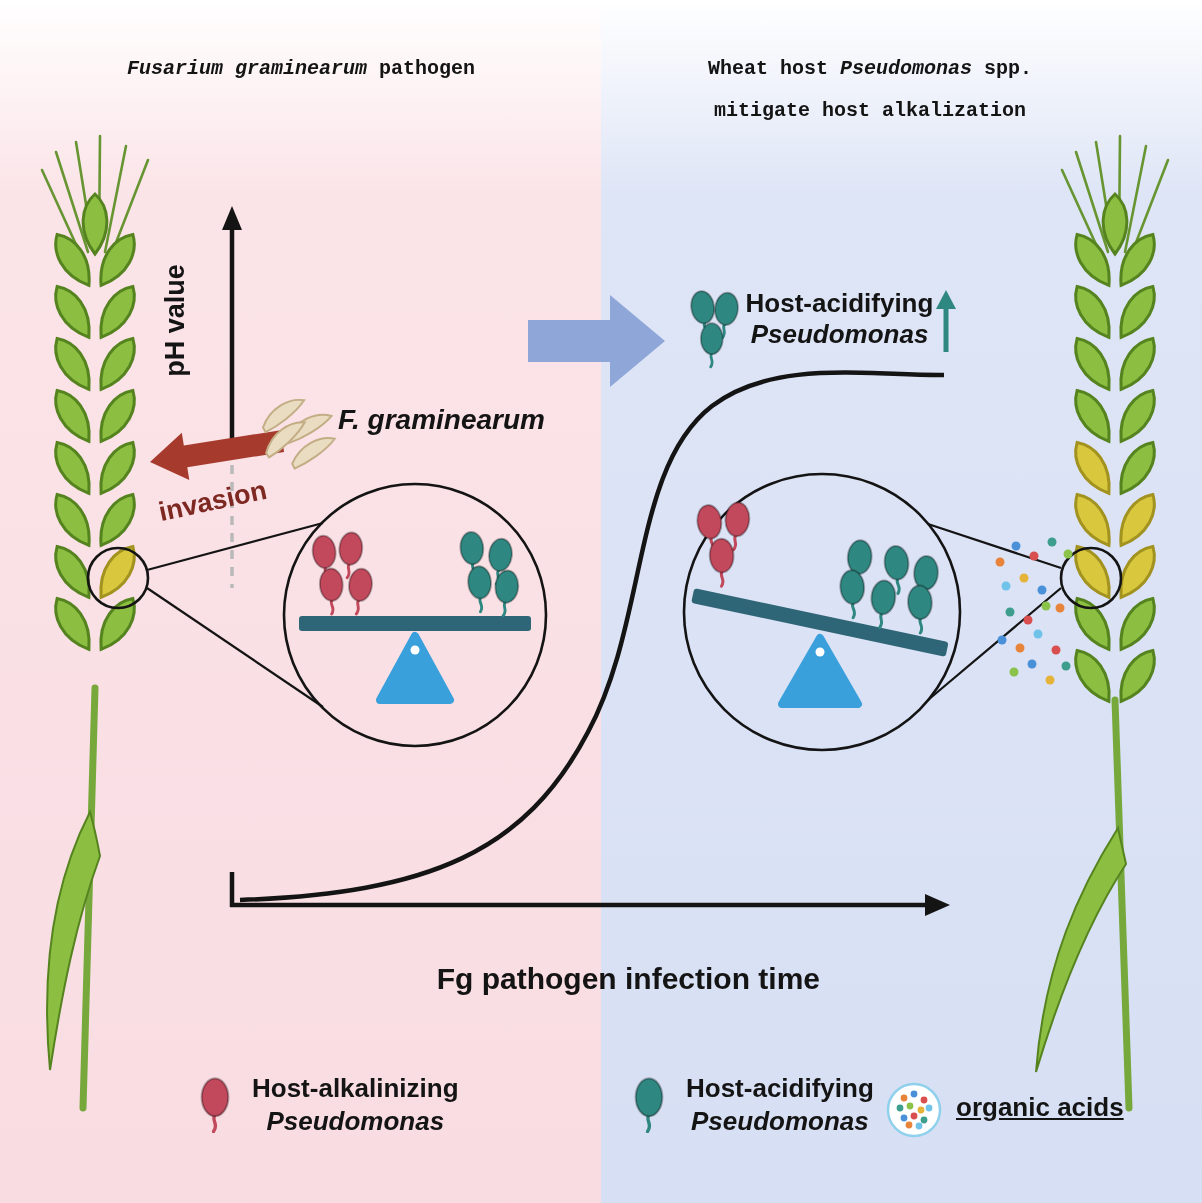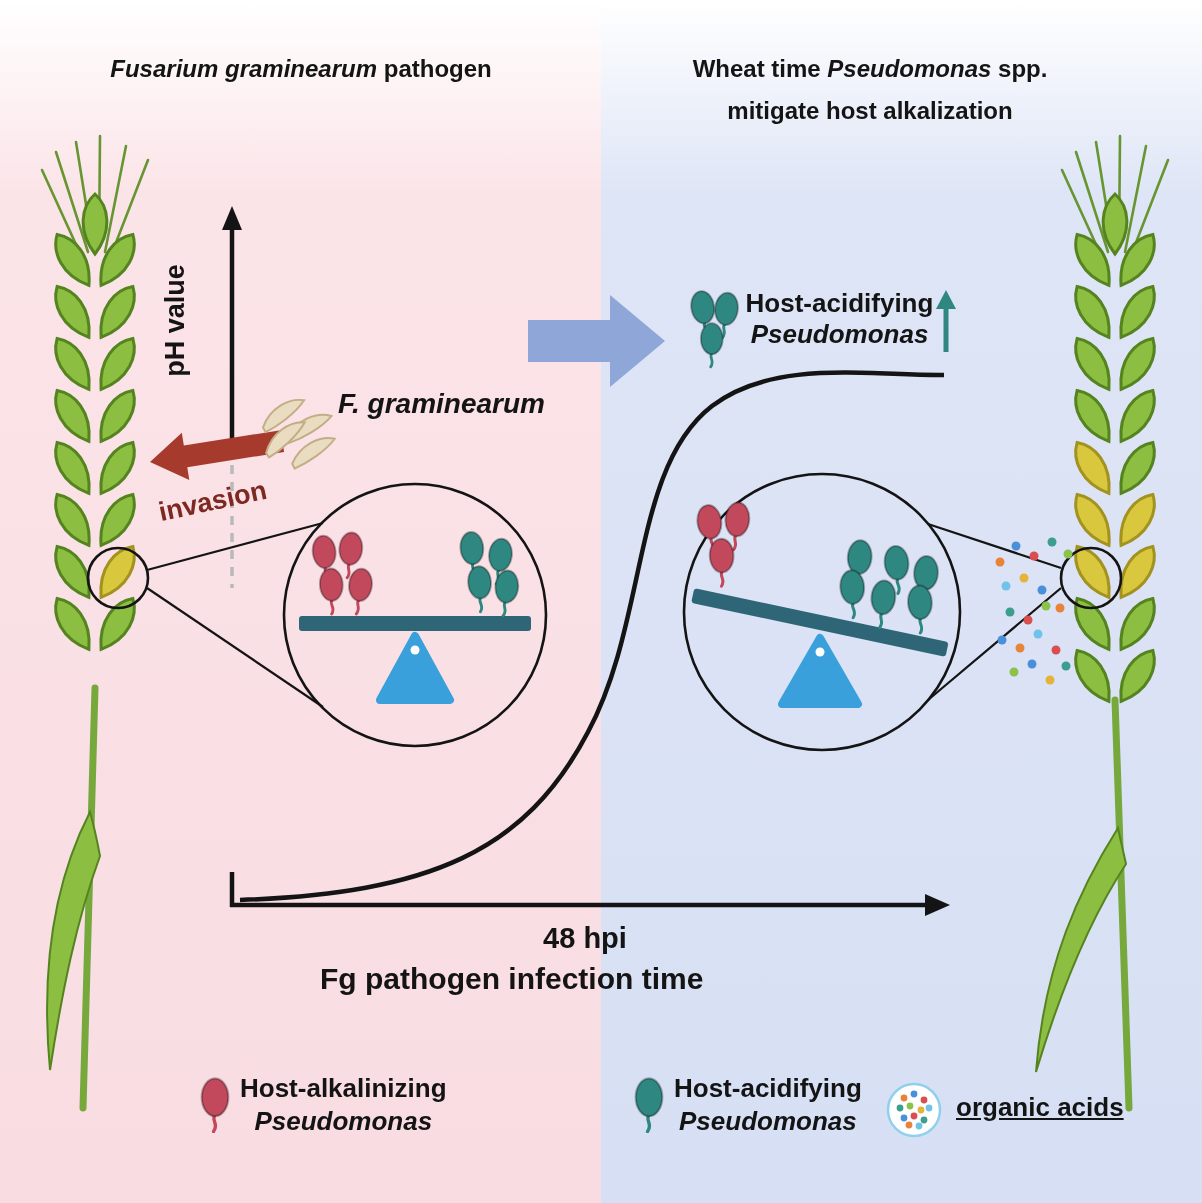--- a/index.html
+++ b/index.html
@@ -4,33 +4,33 @@
 <style>
   html,body { margin:0; padding:0; font-family:"Liberation Sans", sans-serif; }
   .canvas { position:relative; width:1202px; height:1203px; background:#fff; overflow:hidden; }
   .bg-left  { position:absolute; left:0; top:0; width:601px; height:1203px;
               background:linear-gradient(180deg,#ffffff 0%, var(--pink-bg) 16%, #f8dce2 100%); }
   .bg-right { position:absolute; left:601px; top:0; width:601px; height:1203px;
               background:linear-gradient(180deg,#ffffff 0%, var(--blue-bg) 16%, #d7dff4 100%); }
   svg.layer { position:absolute; left:0; top:0; width:1202px; height:1203px; }
 
   .txt { position:absolute; color:var(--ink); font-weight:bold; }
-  .title { font-size:24px; line-height:42px; text-align:center; }
+  .title { font-size:20px; line-height:42px; text-align:center;font-family:Liberation Mono, monospace; }
   em { font-style:italic; }
 
   .ph-label { left:110px; top:305px; width:130px; text-align:center; font-size:27px;
               transform:rotate(-90deg); }
-  .fg-label { left:338px; top:388px; font-size:28px; font-style:italic; }
+  .fg-label { left:338px; top:404px; font-size:28px; font-style:italic; }
   .invasion { left:158px; top:486px; font-size:27px; color:var(--invasion-text);
               transform:rotate(-12deg); }
   .acid-top { left:742px; top:288px; width:195px; text-align:center; font-size:26px; line-height:31px; }
   .x-tick   { left:485px; top:922px; width:200px; text-align:center; font-size:29px; }
-  .x-label  { left:320px; top:962px; width:500px; text-align:left; font-size:30px; }
-
-  .legend { position:absolute; display:flex; align-items:center; gap:8px; }
+  .x-label  { left:320px; top:962px; width:500px; text-align:right; font-size:30px; }
+
+  .legend { position:absolute; display:flex; align-items:center; gap:20px; }
   .legend .lines { font-size:26px; line-height:33px; font-weight:bold; color:var(--ink); text-align:center; }
   .legend-alk { left:198px; top:1072px; }
   .legend-acid { left:632px; top:1072px; }
   .legend-oa { left:884px; top:1080px; }
   .oa-text { left:956px; top:1092px; font-size:26px;text-decoration:underline; }
 
   
   .axis-solid { stroke:var(--ink); stroke-width:4.5; }
   .axis-dashed { stroke:#b9b9b9; stroke-width:3.5; stroke-dasharray:9 8; }
   .curve { stroke:var(--ink); stroke-width:4.5; fill:none; }
@@ -241,34 +241,33 @@
       <circle class="dy" cx="1050" cy="680" r="4.5"></circle>
       <circle class="dt" cx="1066" cy="666" r="4.5"></circle>
     </g>
   </svg>
 
   <div class="txt title" style="left:8px; top:48px; width:586px;">
     <div><em>Fusarium graminearum</em><span> pathogen</span></div>
   </div>
 
   <div class="txt title" style="left:614px; top:48px; width:512px;">
-    <div><span>Wheat time </span><em>Pseudomonas</em><span> spp.</span></div>
+    <div><span>Wheat host </span><em>Pseudomonas</em><span> spp.</span></div>
     <div>mitigate host alkalization</div>
   </div>
 
   <div class="txt ph-label">pH value</div>
   <div class="txt fg-label">F. graminearum</div>
   <div class="txt invasion">invasion</div>
 
   <div class="txt acid-top">
     <div>Host-acidifying</div>
     <div><em>Pseudomonas</em></div>
   </div>
 
-  <div class="txt x-tick">48 hpi</div>
   <div class="txt x-label">Fg pathogen infection time</div>
 
   <div class="legend legend-alk">
     <svg width="34" height="56" viewBox="0 0 24 40" class="bact-red">
         <use href="#bact"></use>
       </svg>
     <div class="lines">
       <div>Host-alkalinizing</div>
       <div><em>Pseudomonas</em></div>
     </div>

